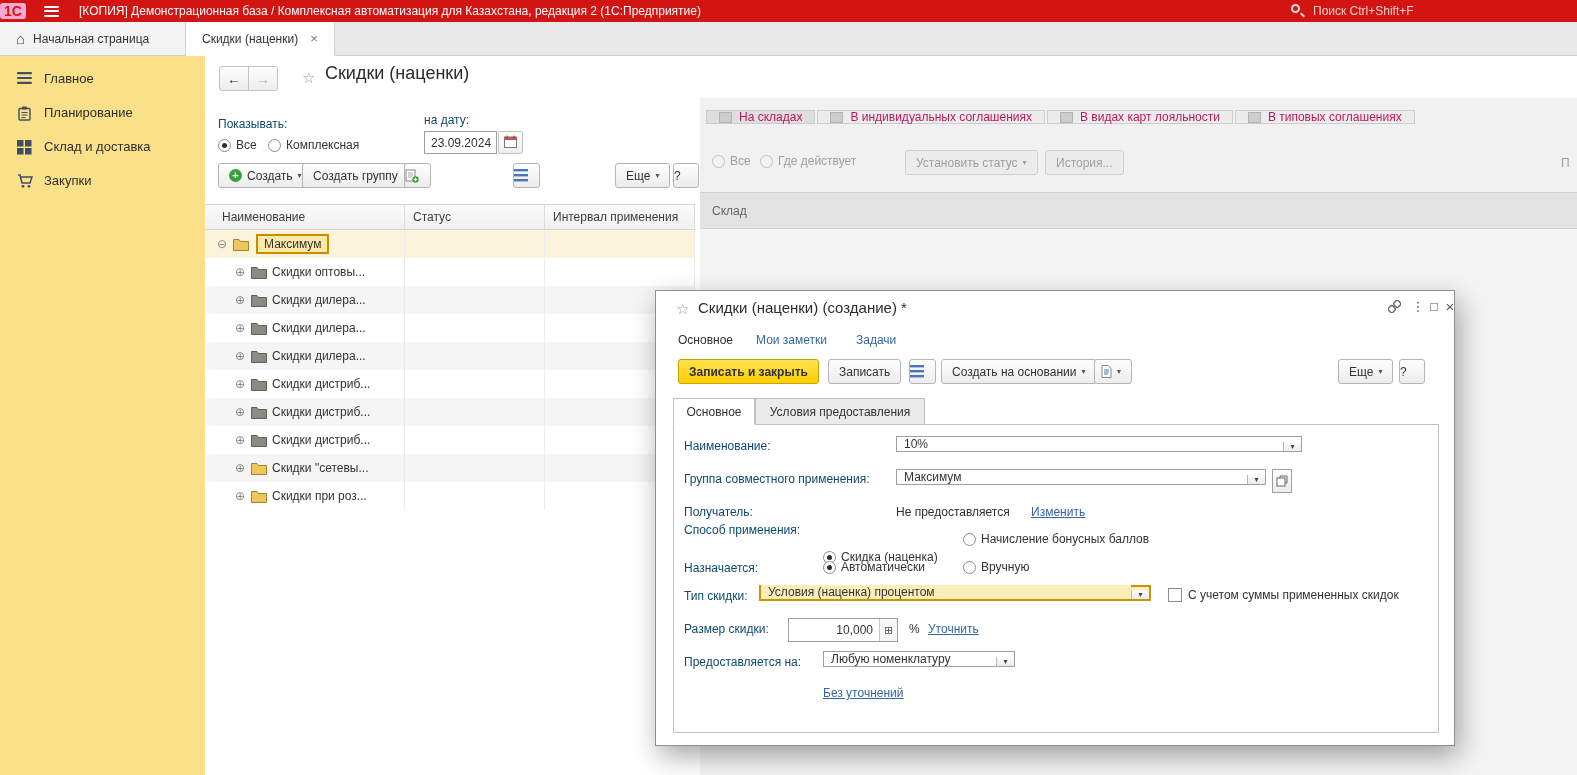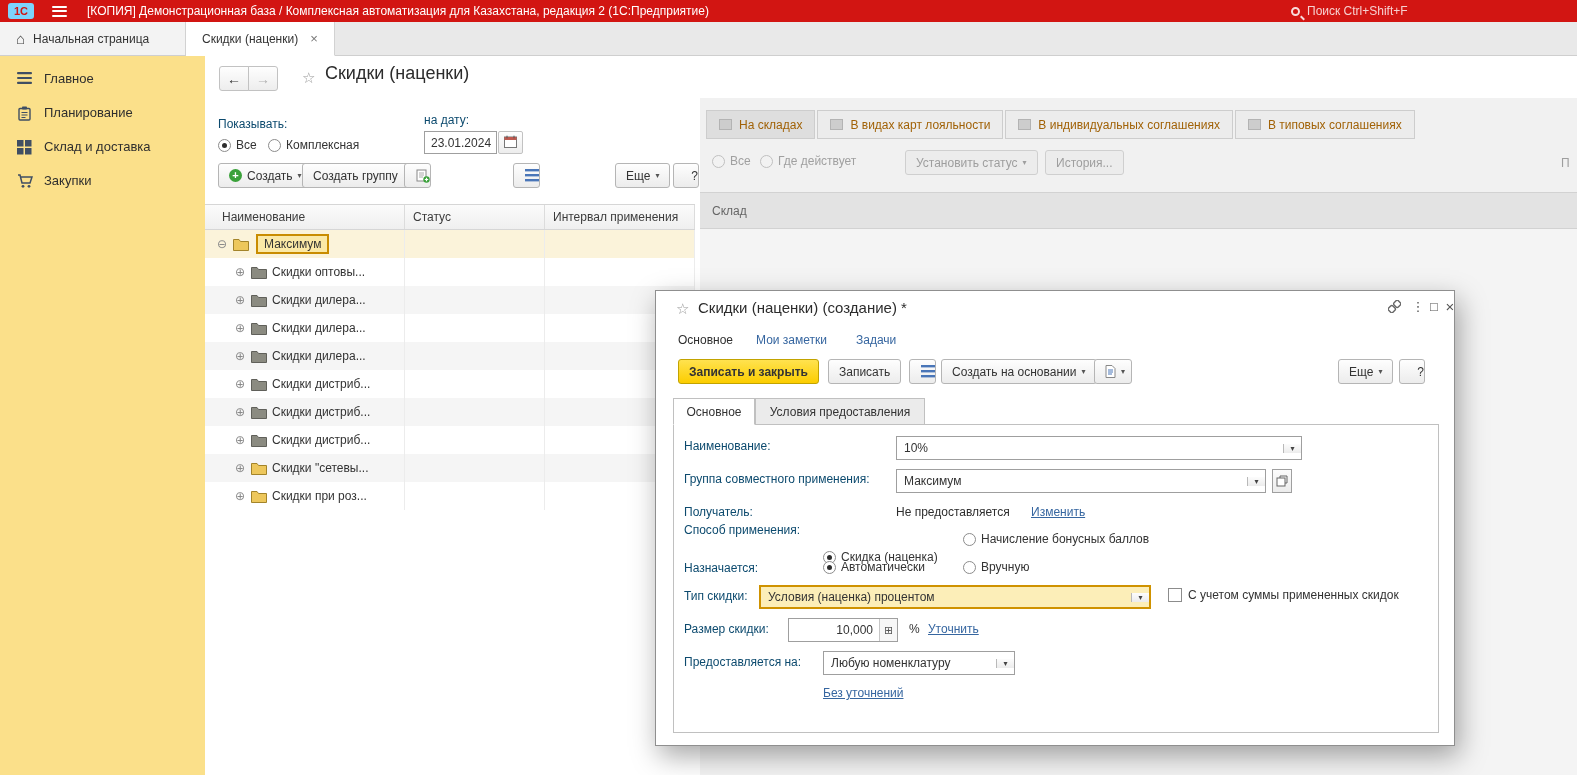--- a/index.html
+++ b/index.html
@@ -1,43 +1,43 @@
 <!DOCTYPE html>
 <html><head>
 <meta charset="utf-8">
 <style>
 *{box-sizing:border-box;margin:0;padding:0}
 body{font-family:"Liberation Sans","DejaVu Sans",sans-serif;font-size:12px;color:#333;background:#fff}
 #screen{position:relative;width:1577px;height:775px;overflow:hidden;background:#fff}
 
 
 #titlebar{position:absolute;left:0;top:0;width:1577px;height:22px;background:#d21512;display:flex;align-items:center;color:#fff}
-.logo1c{margin-left:8px;width:26px;height:16px;background:#7dd3fc;border-radius:3px;color:#d21512;font-weight:bold;font-size:11px;display:flex;align-items:center;justify-content:center}
+.logo1c{width:26px;height:16px;background:#f9a8d4;border-radius:3px;color:#d21512;font-weight:bold;font-size:14px;display:flex;align-items:center;justify-content:center}
 .hamb{margin-left:18px;width:15px;height:11px;display:flex;flex-direction:column;justify-content:space-between;cursor:pointer}
 .hamb i{display:block;height:2px;background:#fff;border-radius:1px}
 .tb-title{margin-left:20px;white-space:nowrap}
-.tb-search{margin-left:auto;margin-right:14px;display:flex;align-items:center;gap:7px;color:rgba(255,255,255,.8);width:272px;cursor:text}
+.tb-search{margin-left:auto;margin-right:14px;display:flex;align-items:flex-start;gap:13px;color:rgba(255,255,255,.8);width:272px;cursor:text}
 .mag{width:9px;height:9px;border:2px solid rgba(255,255,255,.85);border-radius:50%;position:relative;flex:0 0 9px}
 .mag::after{content:"";position:absolute;width:5px;height:2px;background:rgba(255,255,255,.85);transform:rotate(45deg);left:7px;top:8px}
 
 
 #tabbar{position:absolute;top:22px;left:0;width:1577px;height:34px;background:#e9e9e9;border-bottom:1px solid #cfcfcf;display:flex}
 .tab{display:flex;align-items:center;gap:8px;padding:0 16px;border-right:1px solid #d2d2d2;cursor:pointer;color:#333}
 .tab.home{width:186px;background:#f3f3f3}
 .tab.active{background:#fff;margin-bottom:-1px;border-bottom:1px solid #fff}
 .home-ico{font-size:15px;color:#444}
 .tab-close{color:#777;font-size:13px;margin-left:4px;cursor:pointer}
 
 
 #sidebar{position:absolute;left:0;top:56px;width:205px;height:719px;background:#fbe08a;padding-top:6px}
 .sb-item{display:flex;align-items:flex-start;gap:11px;padding:9px 8px 9px 16px;cursor:pointer;color:#2e2e2e;font-size:13px;line-height:16px}
 .sb-ico{width:17px;flex:0 0 17px;display:flex;justify-content:center;margin-top:1px}
 
 
-.btn{position:absolute;display:inline-flex;align-items:center;justify-content:flex-end;gap:5px;height:25px;padding:0 10px;border:1px solid #b5b5b5;border-radius:3px;background:linear-gradient(#fefefe,#ececec);font-size:12px;color:#333;cursor:pointer;white-space:nowrap}
+.btn{position:absolute;display:inline-flex;align-items:center;justify-content:flex-start;gap:5px;height:25px;padding:0 10px;border:1px solid #b5b5b5;border-radius:3px;background:linear-gradient(#fefefe,#ececec);font-size:12px;color:#333;cursor:pointer;white-space:nowrap}
 .btn.qbtn{width:27px;padding:0}
 .btn.primary{background:linear-gradient(#ffe24f,#fccd00);border-color:#c2a300;font-weight:bold}
 .btn.disabled{color:#9e9e9e;background:#ececec;border-color:#cfcfcf;cursor:default}
 .caret{font-size:8px;color:#555}
 .plus-ico{width:13px;height:13px;border-radius:50%;background:#3aa13a;color:#fff;font-size:11px;font-weight:bold;display:inline-flex;align-items:center;justify-content:center;line-height:11px}
 .radio-wrap{position:absolute;display:inline-flex;align-items:center;gap:5px;cursor:pointer;white-space:nowrap}
 .rdo{width:13px;height:13px;border:1px solid #8c8c8c;border-radius:50%;background:#fff;position:relative;flex:0 0 13px}
 .rdo.sel::after{content:"";position:absolute;inset:3px;border-radius:50%;background:#2d2d2d}
 .radio-wrap.disabled{color:#a0a0a0}
 .radio-wrap.disabled .rdo{border-color:#c0c0c0;background:#f2f2f2}
@@ -61,35 +61,35 @@
 .tcell.c1{width:200px;padding-left:10px;overflow:hidden;white-space:nowrap}
 .tcell.c2{width:140px}.tcell.c3{width:150px}
 .exp{color:#8a8a8a;font-size:12px;width:14px;flex:0 0 14px;text-align:center;cursor:pointer}
 .trow.child .exp{margin-left:18px}
 .fold{margin:0 5px 0 4px;display:flex;flex:0 0 auto}
 .selcell{background:#fbe9a6;border:2px solid #c98c00;padding:1px 6px;margin-left:2px}
 
 
 #rightpanel{position:absolute;left:700px;top:98px;width:877px;height:677px;background:#f1f1f1}
 .rp-tabs{position:absolute;left:6px;top:12px;display:flex;gap:2px}
-.rp-tab{display:flex;align-items:center;gap:7px;height:29px;padding:0 12px;background:#ececec;border:1px solid #cdcdcd;color:#a16207;cursor:default;white-space:nowrap}
+.rp-tab{display:flex;align-items:center;gap:7px;height:14px;padding:0 12px;background:#ececec;border:1px solid #cdcdcd;color:#be185d;cursor:default;white-space:nowrap}
 .rp-tab.first{background:#dedede}
 .rp-ico{width:13px;height:11px;background:#cdcdcd;border:1px solid #b3b3b3;flex:0 0 13px}
 .rp-band{position:absolute;left:0;top:94px;width:877px;height:37px;background:#e3e3e3;border-top:1px solid #d2d2d2;border-bottom:1px solid #d2d2d2;display:flex;align-items:center;padding-left:12px;color:#666}
 .rp-below{position:absolute;left:0;top:131px;width:877px;height:546px;background:#f4f4f4}
 .rp-trunc{position:absolute;left:861px;top:58px;color:#9e9e9e}
 
 
 #dialog{position:absolute;left:655px;top:290px;width:800px;height:456px;background:#fff;border:1px solid #8f8f8f;box-shadow:4px 10px 26px rgba(0,0,0,.35);z-index:10}
 .dlg-title{position:absolute;left:42px;top:8px;font-size:15px;color:#2c2c2c;white-space:nowrap}
 .wctl{position:absolute;top:7px;width:16px;height:17px;display:flex;align-items:center;justify-content:center;color:#555;cursor:pointer;font-size:13px}
 .dlg-box{position:absolute;left:17px;top:133px;width:766px;height:309px;border:1px solid #c0c0c0;background:#fff}
 .dtab{position:absolute;height:27px;display:flex;align-items:center;justify-content:center;border:1px solid #c0c0c0;background:#ebebeb;color:#333;cursor:pointer;z-index:2}
 .dtab.active{background:#fff;border-bottom-color:#fff}
-.combo{position:absolute;height:24px;border:1px solid #9f9f9f;background:#fff;display:flex;align-items:center;cursor:text;z-index:3}
+.combo{position:absolute;height:16px;border:1px solid #9f9f9f;background:#fff;display:flex;align-items:flex-end;cursor:text;z-index:3}
 .combo .val{flex:1;display:flex;align-items:center;padding:0 7px;white-space:nowrap;overflow:hidden}
 .combo .ddbtn{width:18px;border-left:1px solid #b9b9b9;background:linear-gradient(#fcfcfc,#ececec);display:flex;align-items:center;justify-content:center;color:#444;font-size:8px;cursor:pointer}
 .combo.hl{border:2px solid #cf9200;background:#fceeb8}
 .openbtn{position:absolute;width:20px;height:24px;border:1px solid #9f9f9f;background:linear-gradient(#fcfcfc,#ececec);display:flex;align-items:center;justify-content:center;cursor:pointer;z-index:3}
 .numinput{position:absolute;height:24px;border:1px solid #9f9f9f;background:#fff;display:flex;align-items:stretch;z-index:3}
 .numinput .val{flex:1;display:flex;align-items:center;justify-content:flex-end;padding:0 6px}
 .numinput .calcbtn{width:18px;display:flex;align-items:center;justify-content:center;border-left:1px solid #c6c6c6;background:#f7f7f7;color:#555;font-size:11px;cursor:pointer}
 .cb{position:absolute;display:flex;align-items:center;gap:6px;cursor:pointer;white-space:nowrap;z-index:3}
 .cbbox{width:14px;height:14px;border:1px solid #8c8c8c;background:#fff;flex:0 0 14px}
 .dlgtext{position:absolute;white-space:nowrap;z-index:3}
@@ -186,21 +186,21 @@
     <div class="flabel" style="left:13px;top:61px">Показывать:</div>
     <div class="radio-wrap" style="left:13px;top:82px">
       <span class="rdo sel"></span>
       <span>Все</span>
     </div>
     <div class="radio-wrap" style="left:63px;top:82px">
       <span class="rdo"></span>
       <span>Комплексная</span>
     </div>
     <div class="flabel" style="left:219px;top:57px">на дату:</div>
-    <div class="input" style="left:219px;top:75px;width:73px">23.01.2024</div>
+    <div class="input" style="left:219px;top:75px;width:73px">23.09.2024</div>
     <div class="navbtn" style="left:293px;top:75px;width:25px;height:23px;border-radius:2px">
       <span><svg width="13" height="13" viewBox="0 0 13 13">
             <rect x="0.5" y="2" width="12" height="10.5" fill="#fff" stroke="#777"></rect>
             <rect x="0.5" y="2" width="12" height="3" fill="#bf5a50"></rect>
             <path d="M3 0.7v2.6M10 0.7v2.6" stroke="#555"></path>
           </svg></span>
     </div>
 
     <button class="btn" style="left:13px;top:107px">
       <span class="plus-ico">+</span>
@@ -378,25 +378,25 @@
   </div>
 
   <div id="rightpanel">
     <div class="rp-tabs">
       <div class="rp-tab first">
           <span class="rp-ico"></span>
           <span>На складах</span>
         </div>
       <div class="rp-tab">
           <span class="rp-ico"></span>
-          <span>В видах карт лояльности</span>
+          <span>В индивидуальных соглашениях</span>
         </div>
       <div class="rp-tab">
           <span class="rp-ico"></span>
-          <span>В индивидуальных соглашениях</span>
+          <span>В видах карт лояльности</span>
         </div>
       <div class="rp-tab">
           <span class="rp-ico"></span>
           <span>В типовых соглашениях</span>
         </div>
     </div>
     <div class="radio-wrap disabled" style="left:12px;top:56px">
         <span class="rdo"></span>
         <span>Все</span>
       </div>

